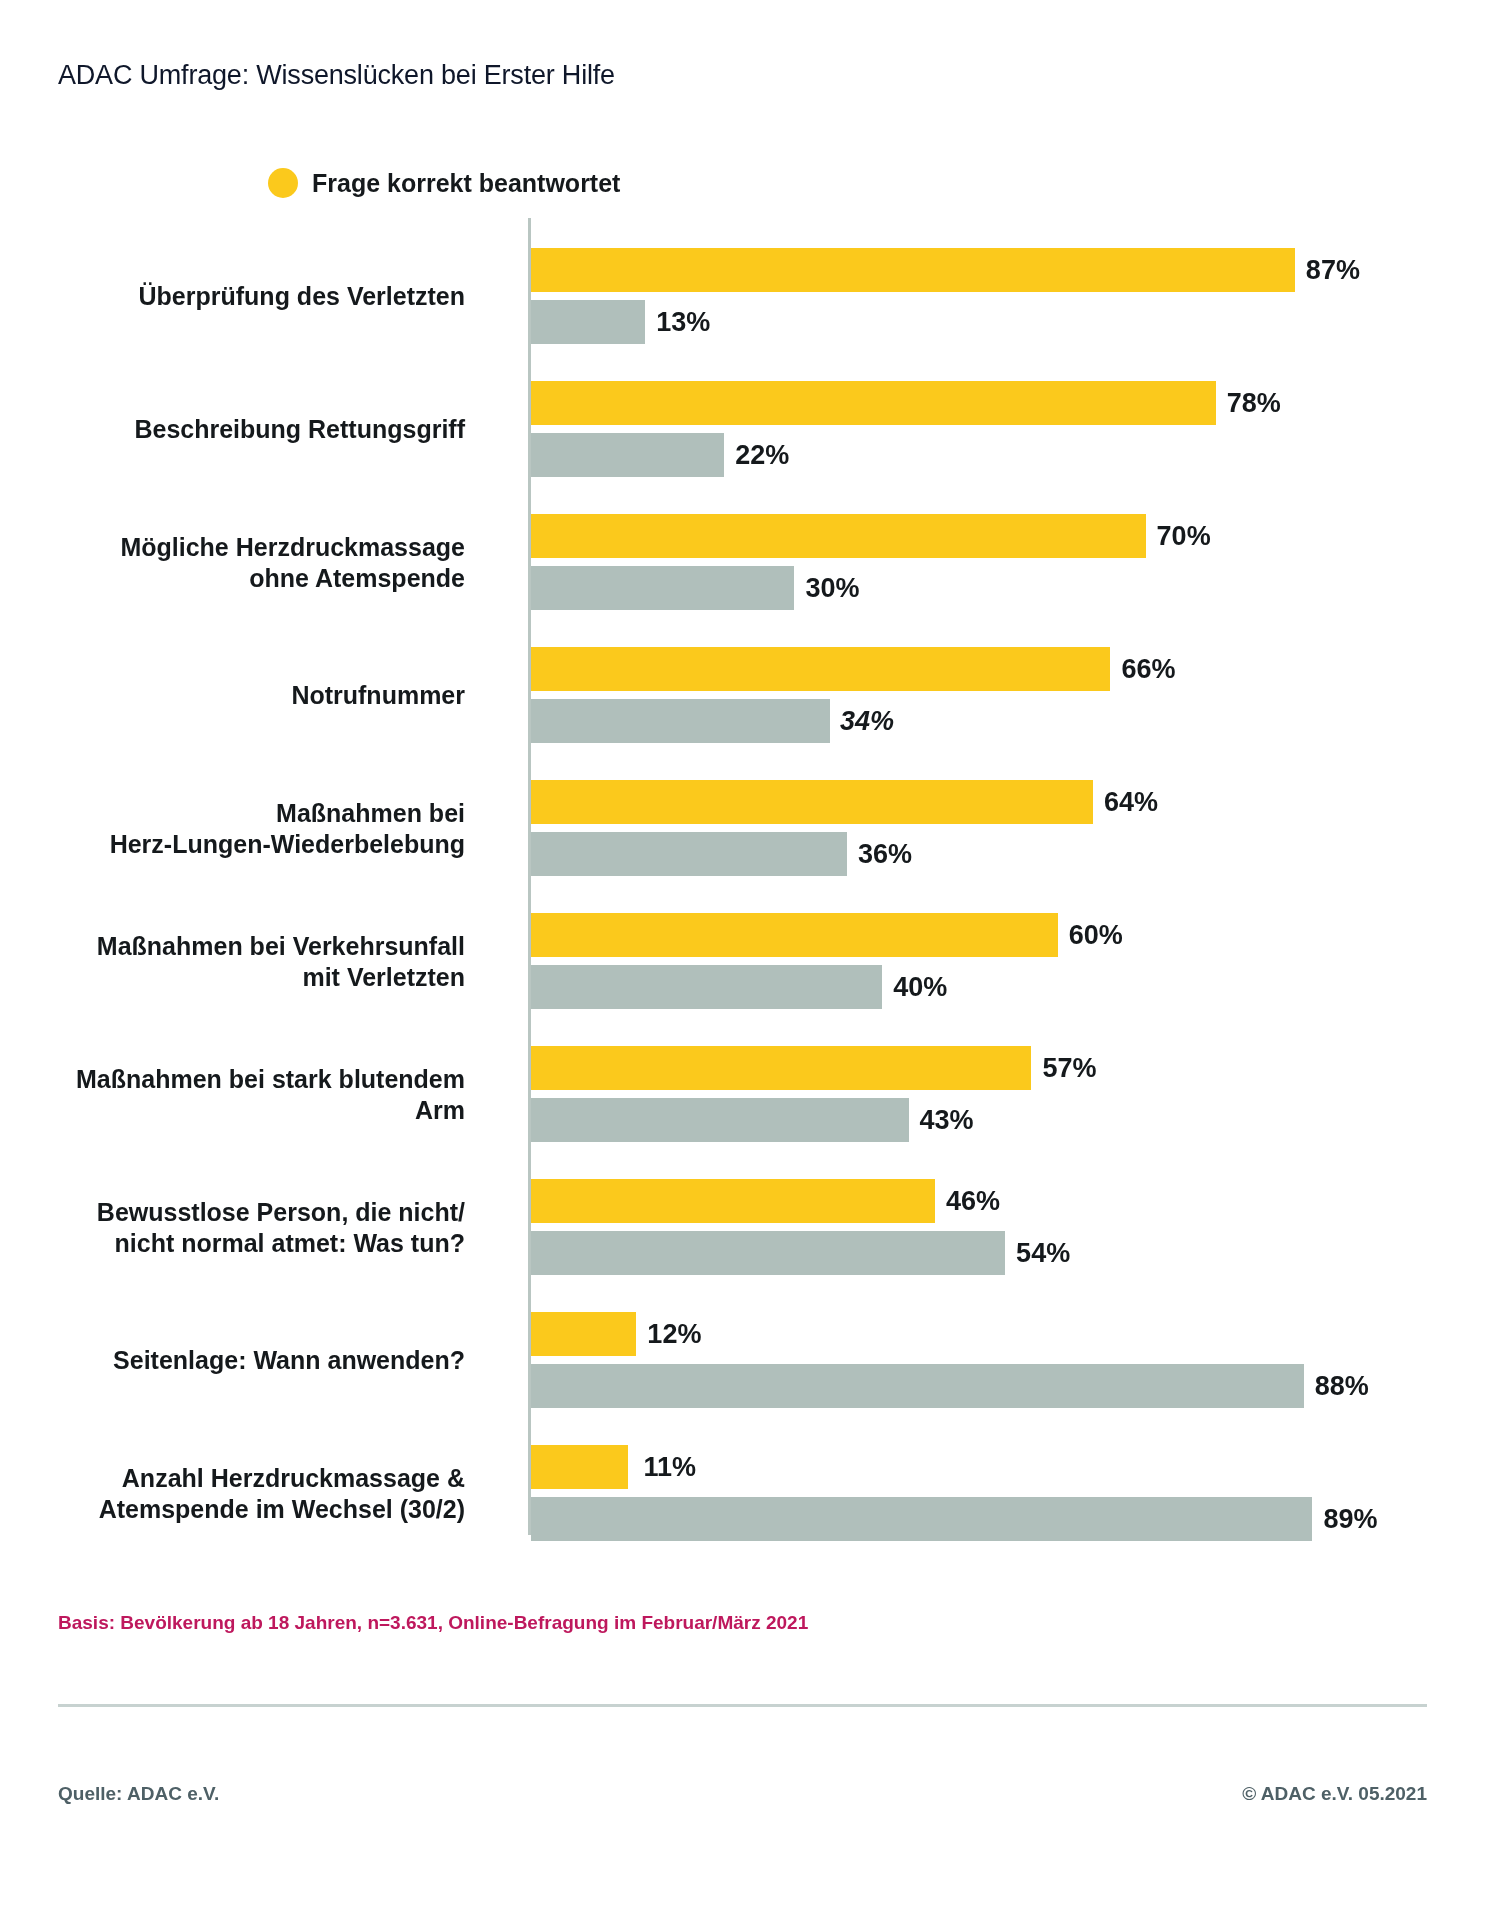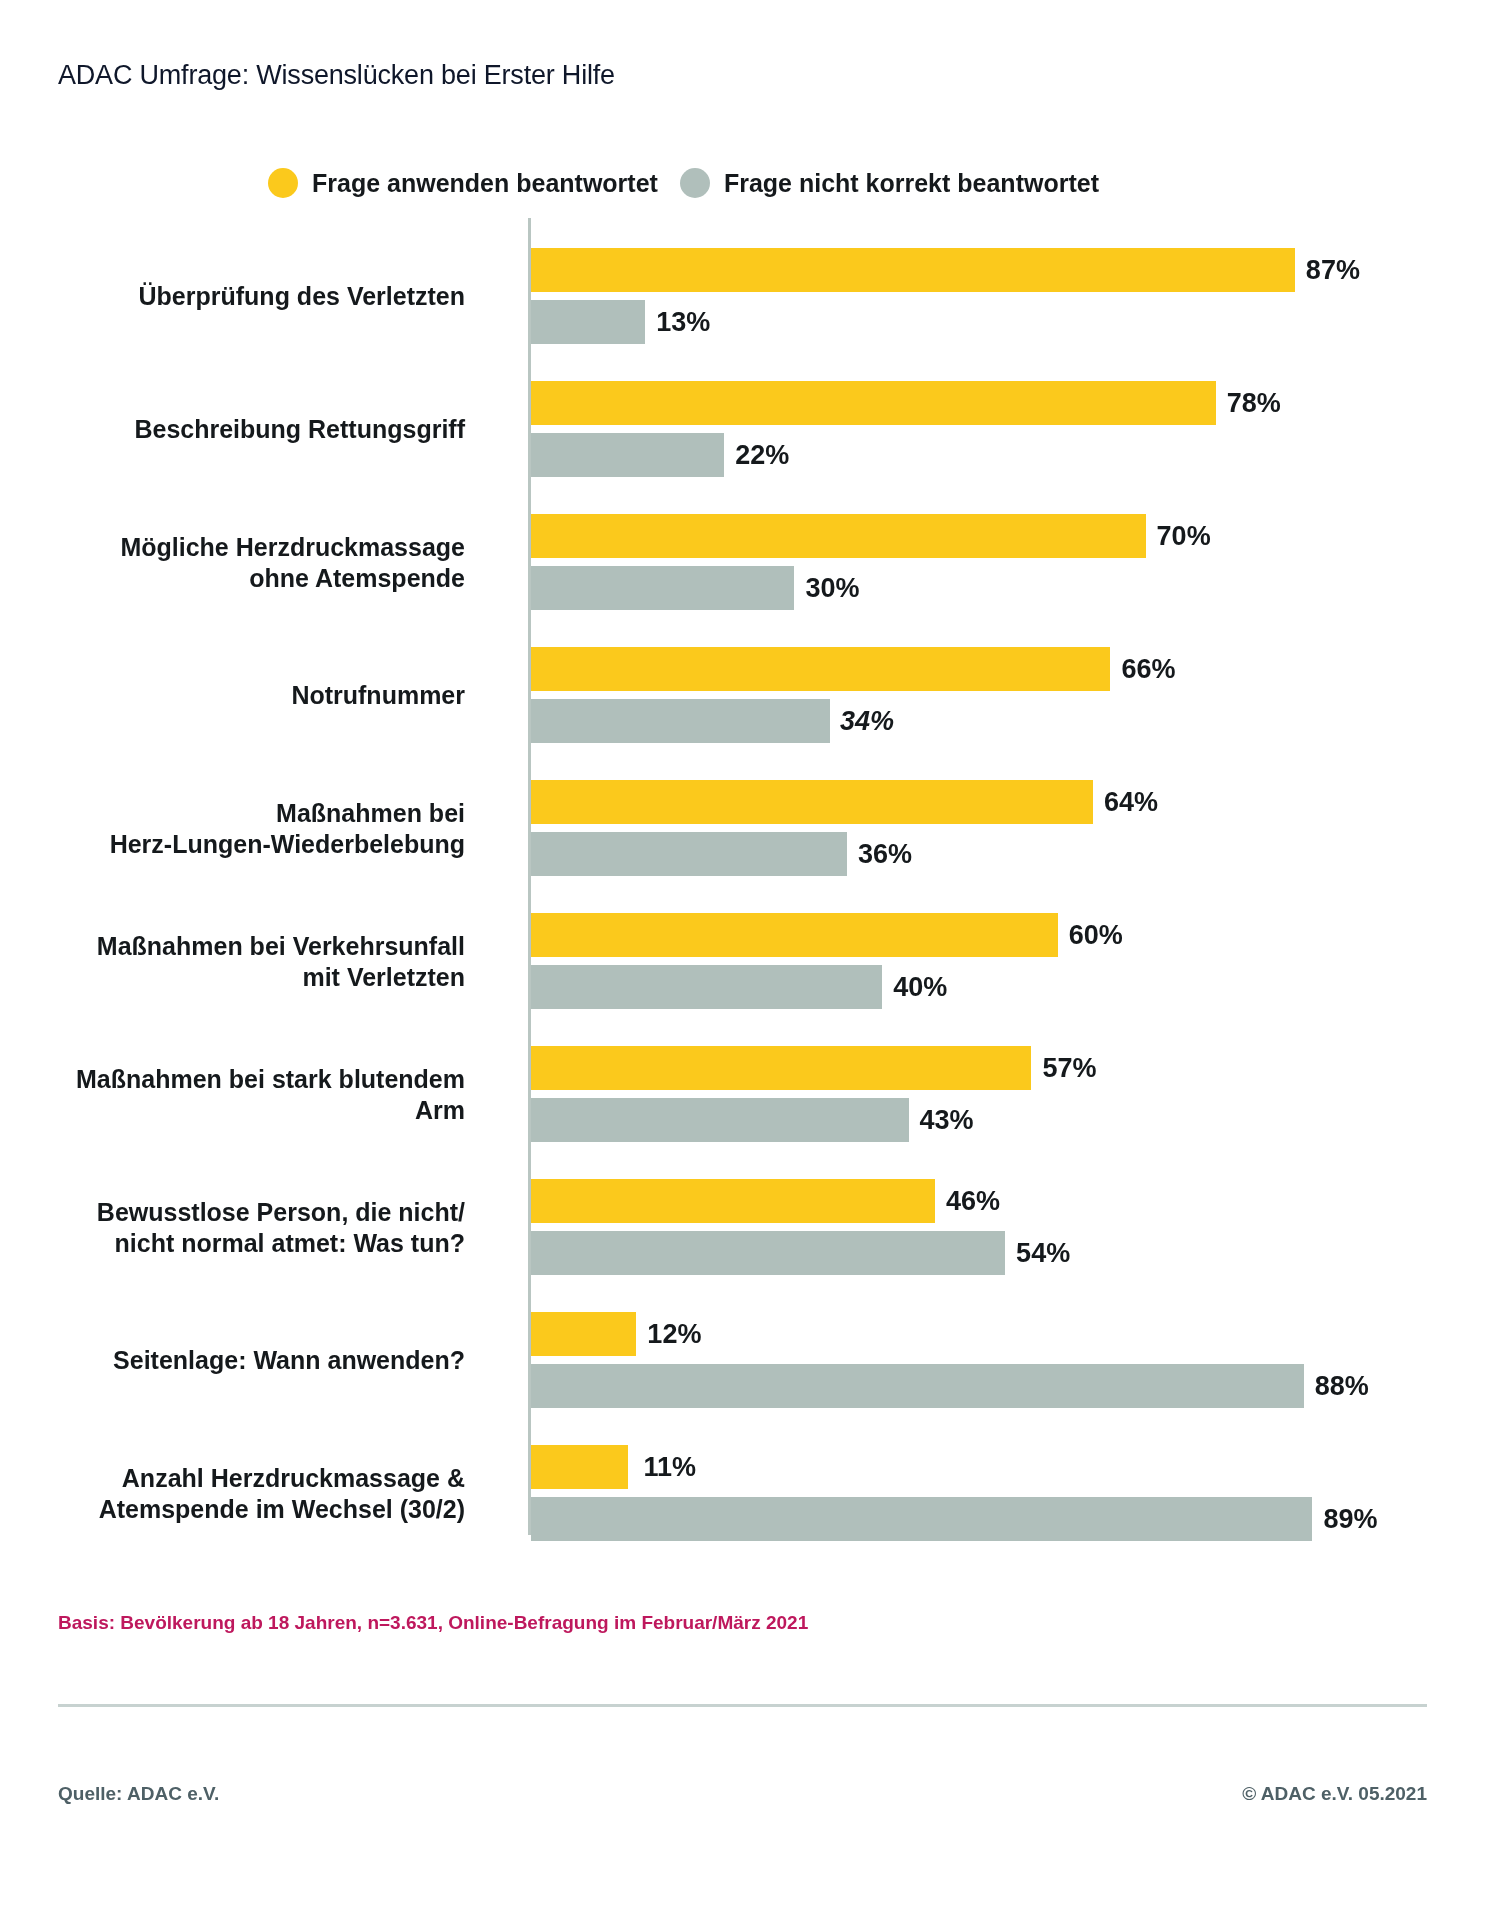--- a/index.html
+++ b/index.html
@@ -159,25 +159,21 @@
   }
 </style>
 </head>
 <body>
 
 <div class="chart-title">ADAC Umfrage: Wissenslücken bei Erster Hilfe</div>
 
 <div class="legend">
   <div class="legend-item">
     <span class="legend-swatch" style="background: rgb(251, 201, 28);"></span>
-    <span class="legend-label">Frage anwenden beantwortet</span>
-  </div>
-  <div class="legend-item">
-    <span class="legend-swatch" style="background: rgb(176, 191, 187);"></span>
-    <span class="legend-label">Frage nicht korrekt beantwortet</span>
+    <span class="legend-label">Frage korrekt beantwortet</span>
   </div>
 </div>
 
 <div class="plot">
   <div class="axis-line"></div>
   <div id="rows-container">
       <div class="row" style="top: 30px;">
         <div class="row-label" style="top: 33px;">Überprüfung des Verletzten</div>
         <div class="bars">
           <div class="bar-track">

